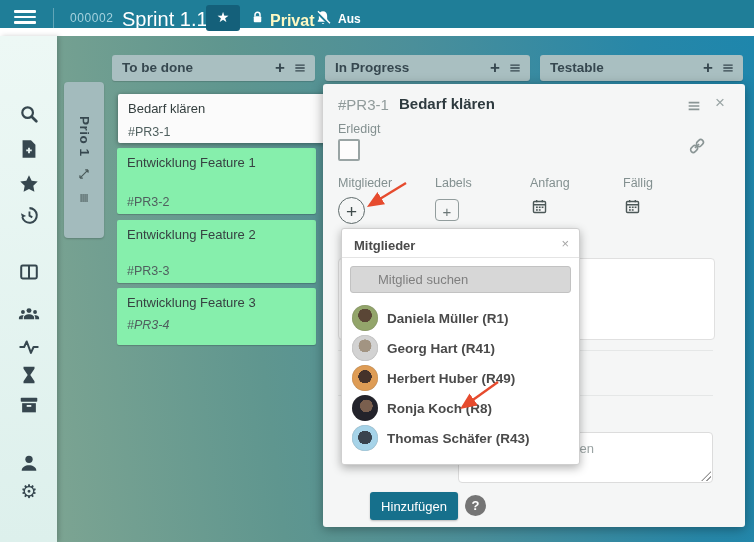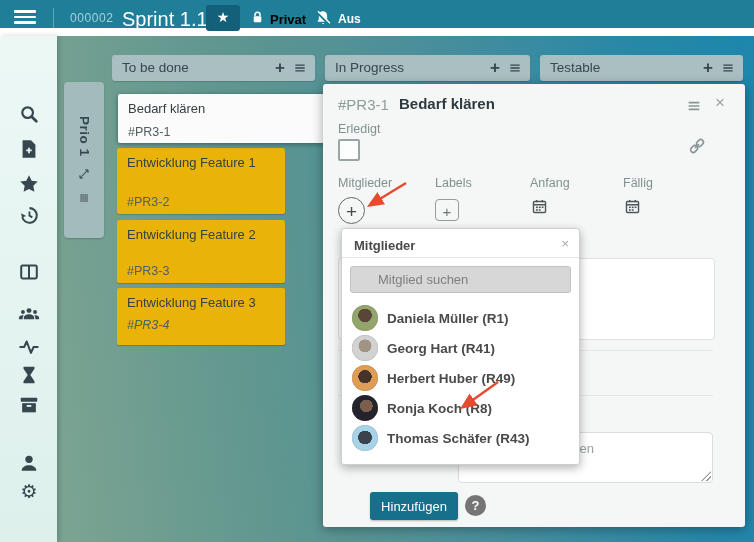--- a/index.html
+++ b/index.html
@@ -8,21 +8,21 @@
 
   
   [data-name="app-topbar"]{position:absolute;left:0;top:0;width:754px;height:28px;background:#1f7e98;z-index:30;}
   [data-name="menu-button"]{position:absolute;left:14px;top:10px;width:22px;height:16px;cursor:pointer;}
   [data-name="menu-button"] i{display:block;height:2.6px;background:#fff;border-radius:1px;margin-bottom:3px;}
   .tb-divider{position:absolute;left:53px;top:8px;width:1px;height:20px;background:rgba(255,255,255,.3);}
   [data-name="board-id"]{position:absolute;left:70px;top:11px;font-size:12px;letter-spacing:.6px;color:#a5d2de;}
   [data-name="board-title"]{position:absolute;left:122px;top:8px;font-size:20px;font-weight:500;color:#fff;}
   [data-name="star-toggle-button"]{position:absolute;left:206px;top:5px;width:34px;height:26px;background:#14607a;border-radius:3px;color:#fff;text-align:center;line-height:25px;font-size:14px;cursor:pointer;}
   [data-name="privacy-lock-icon"]{position:absolute;left:250px;top:10px;width:15px;height:15px;}
-  [data-name="privacy-label"]{position:absolute;left:270px;top:12px;font-size:13px;font-weight:bold;color:#000000;}
+  [data-name="privacy-label"]{position:absolute;left:270px;top:12px;font-size:16px;font-weight:bold;color:#fef9c3;}
   [data-name="notifications-off-icon"]{position:absolute;left:314px;top:9px;width:18px;height:18px;}
   [data-name="notifications-label"]{position:absolute;left:338px;top:12px;font-size:12px;font-weight:bold;color:#fff;}
 
   
   [data-name="left-sidebar"]{position:absolute;left:0;top:36px;width:57px;height:506px;background:linear-gradient(180deg,#edf8f5 0%,#ddf0ec 100%);box-shadow:2px 0 5px rgba(0,0,0,.18);z-index:20;}
   .sb-icon{position:absolute;left:18px;width:22px;height:22px;color:#36474f;cursor:pointer;}
   .sb-icon svg{width:100%;height:100%;display:block;}
   .sb-gear{font-family:"DejaVu Sans",sans-serif;font-size:19px;line-height:22px;text-align:center;}
 
   
@@ -30,36 +30,36 @@
     background:linear-gradient(83deg,#7ca492 0%,#5f968f 30%,#4b8f9a 55%,#2787a8 85%,#1e86ac 100%);}
 
   
   [data-name="swimlane-header"]{position:absolute;left:64px;top:82px;width:40px;height:156px;background:#a3bbbd;border-radius:4px;box-shadow:0 1px 2px rgba(0,0,0,.2);display:flex;flex-direction:column;align-items:center;z-index:2;cursor:pointer;}
   [data-name="swimlane-title"]{margin-top:34px;writing-mode:vertical-rl;font-size:13.5px;font-weight:600;color:#36474f;letter-spacing:.5px;}
   .sw-icon{width:14px;height:14px;color:#4a5a5a;margin-top:10px;}
   .sw-icon svg{width:100%;height:100%;display:block;}
 
   
   .col-head{position:absolute;top:55px;height:26px;background:#a9bfc1;border-radius:3px;box-shadow:0 1px 1px rgba(0,0,0,.15);z-index:2;}
-  .col-head .ttl{position:absolute;left:10px;top:5px;font-size:13.5px;font-weight:400;color:#36474f;}
+  .col-head .ttl{position:absolute;left:10px;top:5px;font-size:13.5px;font-weight:700;color:#36474f;}
   .col-plus{position:absolute;top:2px;width:18px;height:22px;font-size:17px;font-weight:600;color:#36474f;text-align:center;line-height:22px;cursor:pointer;}
   .col-menu{position:absolute;top:6px;width:14px;height:14px;color:#36474f;cursor:pointer;}
   .col-menu svg{width:100%;height:100%;}
   [data-name="column-header-todo"]{left:112px;width:203px;}
   [data-name="column-header-inprogress"]{left:325px;width:205px;}
   [data-name="column-header-testable"]{left:540px;width:203px;}
 
   
   .kcard{position:absolute;border-radius:2px;cursor:pointer;z-index:3;}
   .kcard .c-title{position:absolute;left:10px;font-size:13px;color:#374242;}
   .kcard .c-num{position:absolute;left:10px;font-size:12.5px;color:#50605f;}
   [data-name="card-open"]{left:118px;top:94px;width:212px;height:49px;background:#fbfbfb;box-shadow:0 1px 5px rgba(0,0,0,.4);z-index:4;}
   [data-name="card-open"] .c-title{top:7px;color:#333e3e;}
   [data-name="card-open"] .c-num{top:31px;}
-  .card-gray{background:#eab308;box-shadow:0 1px 1px rgba(0,0,0,.18);left:117px;width:168px;}
+  .card-gray{background:#86efac;box-shadow:0 1px 1px rgba(0,0,0,.18);left:117px;width:199px;}
   [data-name="card-feature1"]{top:148px;height:66px;}
   [data-name="card-feature2"]{top:220px;height:63px;}
   [data-name="card-feature3"]{top:288px;height:57px;}
   .card-gray .c-title{top:7px;}
   [data-name="card-feature1"] .c-num{top:47px;}
   [data-name="card-feature2"] .c-num{top:44px;}
   [data-name="card-feature3"] .c-num{top:30px;font-style:italic;}
 
   
   [data-name="card-detail-modal"]{position:absolute;left:323px;top:84px;width:422px;height:443px;background:#f5f6f6;border-radius:3px;box-shadow:0 2px 12px rgba(0,0,0,.35);z-index:10;}

